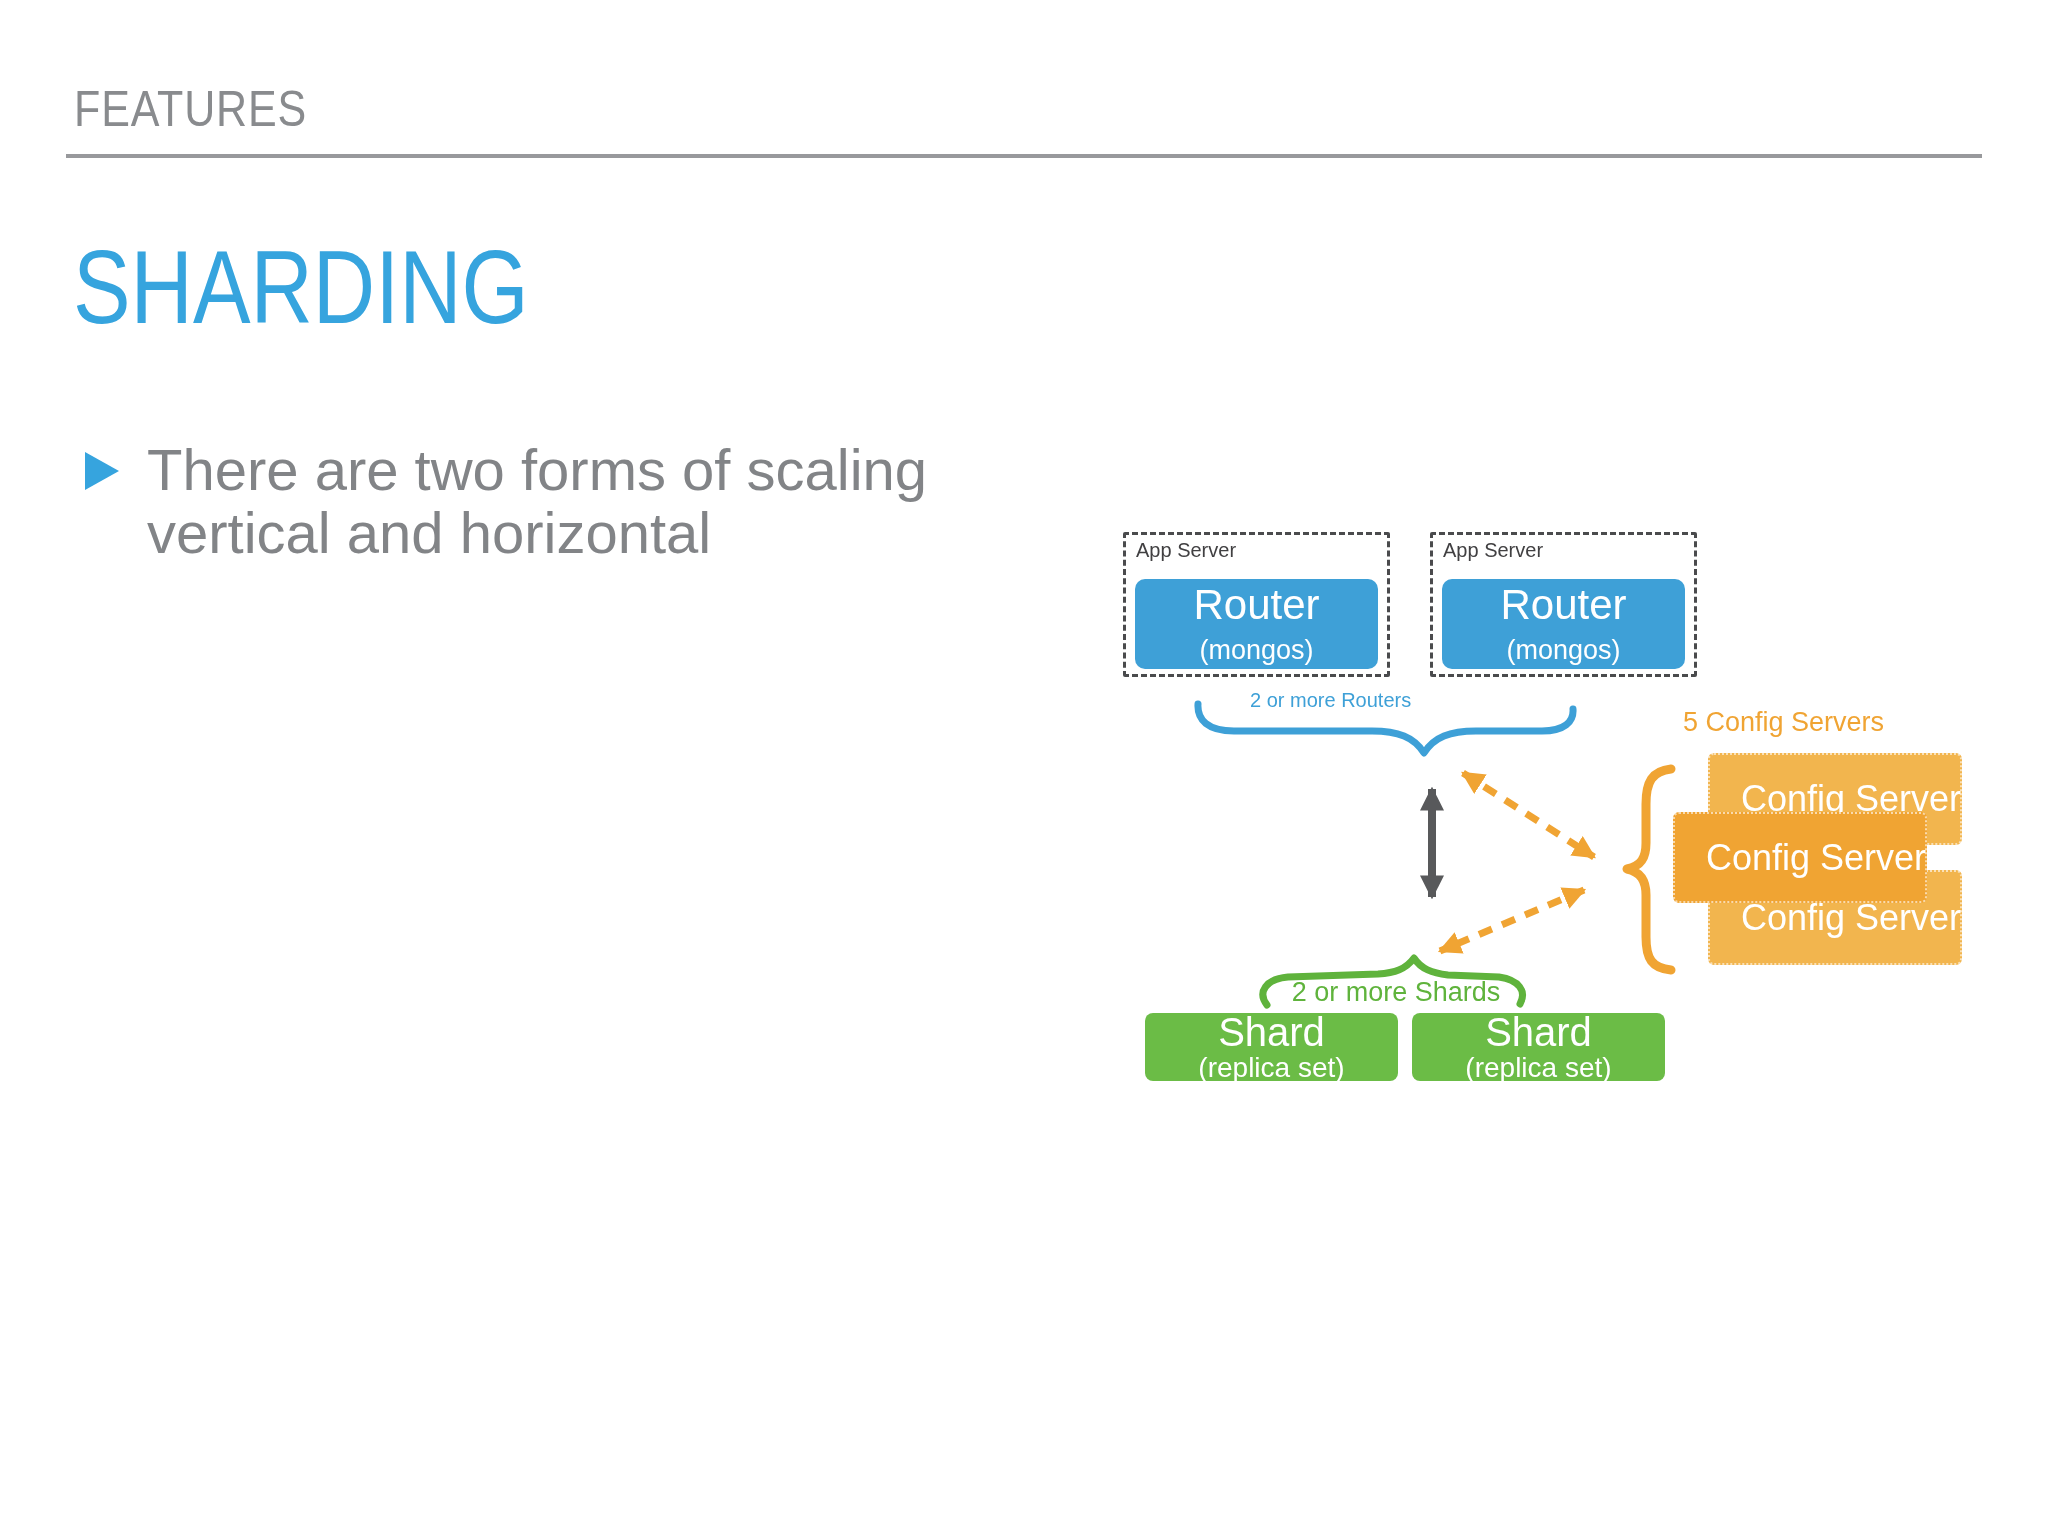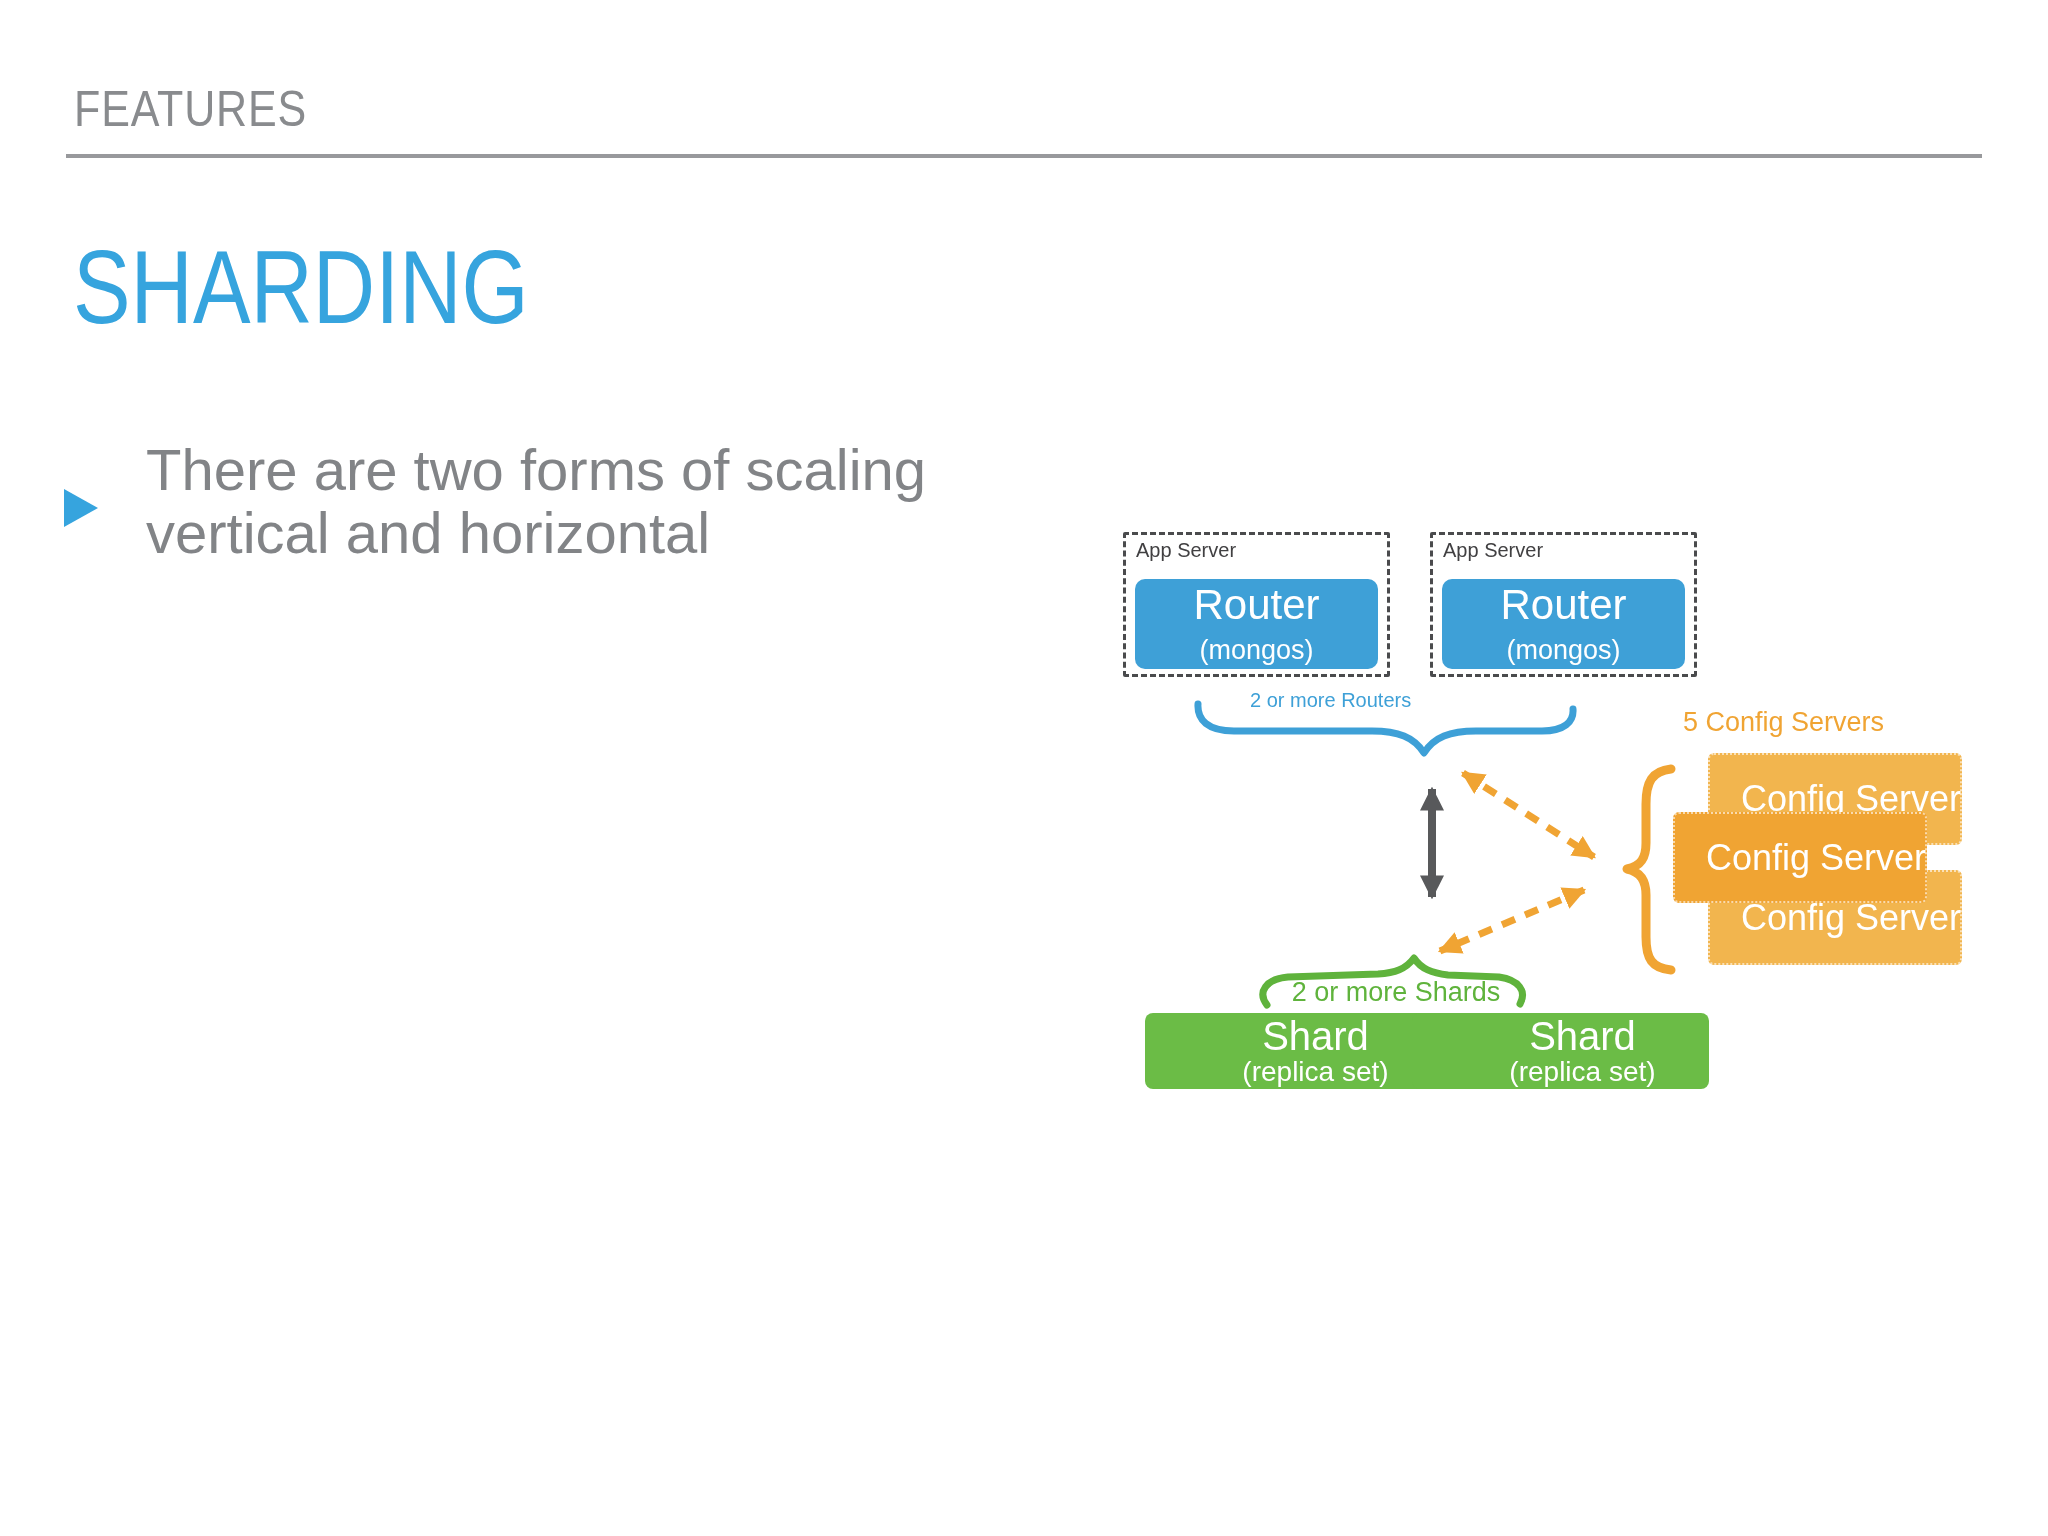--- a/index.html
+++ b/index.html
@@ -7,21 +7,21 @@
          font-family:"Liberation Sans",sans-serif;}
 
   
   .kicker{position:absolute;left:74px;top:84px;font-size:50px;line-height:1;letter-spacing:1px;
           color:#898B8E;transform:scaleX(.86);transform-origin:0 50%;white-space:nowrap;}
   .rule{position:absolute;left:66px;top:154px;width:1916px;height:4px;background:#98999C;}
   .title{position:absolute;left:73px;top:235px;font-size:104px;line-height:1;
          color:var(--c-blue_accent,#36A4DE);transform:scaleX(.83);transform-origin:0 50%;white-space:nowrap;}
 
   
-  .bullet{position:absolute;left:64px;display:flex;gap:48px;align-items:center;}
+  .bullet{position:absolute;left:85px;display:flex;gap:28px;}
   .b1{top:438px;} .b2{top:628px;} .b3{top:886px;}
   .tri{width:0;height:0;margin-top:14px;flex:0 0 auto;
        border-left:34px solid var(--c-blue_accent,#2EA1DB);
        border-top:19px solid transparent;border-bottom:19px solid transparent;}
   .btxt{font-size:58px;line-height:63px;color:var(--c-text_gray,#828487);
         white-space:pre-line;width:1080px;}
 
   
   .appbox{position:absolute;width:267px;height:145px;box-sizing:border-box;
           border:3px dashed #4A4B4D;border-radius:2px;background:#fff;z-index:2;}
@@ -39,23 +39,23 @@
   .cap-shards{left:1250px;top:977px;width:292px;text-align:center;font-size:27px;
               color:var(--c-green_accent,#5FB33C);}
 
   .cfg{position:absolute;width:254px;box-sizing:border-box;border:2px dotted rgba(255,255,255,.6);
        border-radius:6px;display:flex;align-items:center;justify-content:center;
        color:#fff;font-size:36px;white-space:nowrap;padding-left:32px;}
   .cfg-top{left:1708px;top:753px;height:92px;background:var(--c-orange_light,#F2B54E);z-index:2;}
   .cfg-mid{left:1673px;top:812px;height:91px;background:var(--c-orange,#F0A433);z-index:3;}
   .cfg-bot{left:1708px;top:870px;height:95px;background:var(--c-orange_light,#F2B54E);z-index:2;}
 
-  .shardbox{position:absolute;top:1013px;width:253px;height:76px;border-radius:8px;
+  .shardbox{position:absolute;top:1013px;width:253px;height:68px;border-radius:8px;
             background:var(--c-green,#6BBC46);display:flex;flex-direction:column;
-            align-items:center;justify-content:center;color:#fff;z-index:2;padding-left:44px;}
+            align-items:center;justify-content:center;color:#fff;z-index:2;}
   .sh1{left:1145px;} .sh2{left:1412px;}
   .shardbox .t1{font-size:40px;line-height:1.05;}
   .shardbox .t2{font-size:28px;line-height:1.1;}
 
   svg.overlay{position:absolute;left:0;top:0;z-index:1;pointer-events:none;}
   .st-blue{stroke:var(--c-blue,#3E9DD4);}
   .st-green{stroke:var(--c-green_accent,#5FB33C);}
   .st-orange{stroke:var(--c-orange,#F0A433);}
   .st-gray{stroke:var(--c-gray_arrow,#58595B);}
   .mk-orange{fill:var(--c-orange,#F0A433);}

